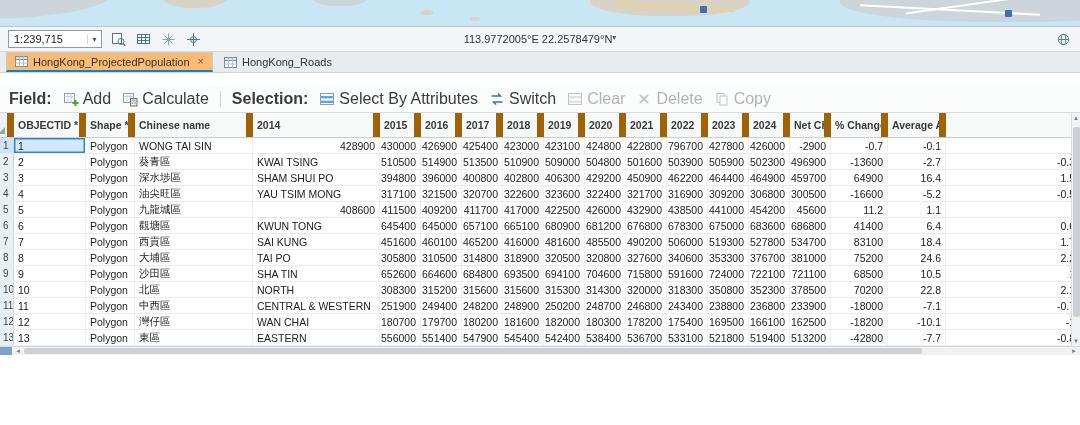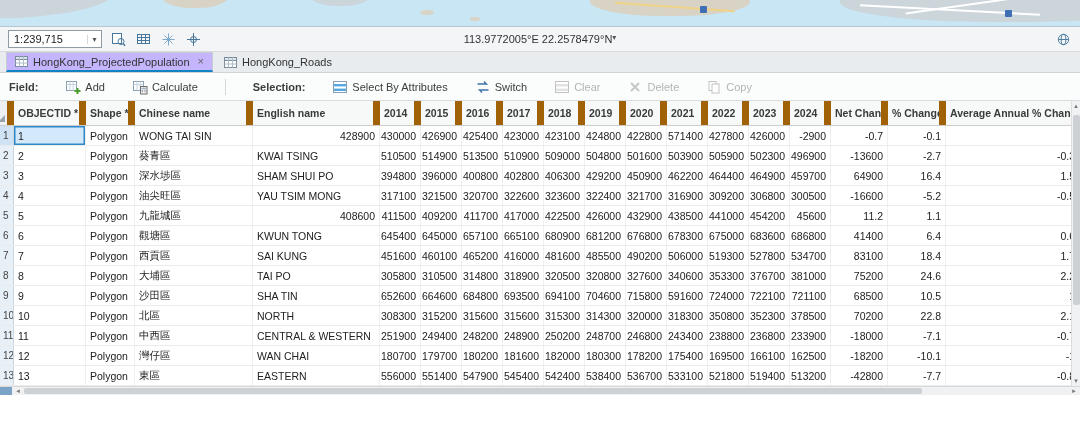--- a/index.html
+++ b/index.html
@@ -1,18 +1,18 @@
 <!DOCTYPE html>
 <html><head>
 <meta charset="utf-8">
 <style>
   * { box-sizing: border-box; margin: 0; padding: 0; }
   html,body { width:1080px; height:425px; overflow:hidden;
     font-family:"Liberation Sans", sans-serif; background:#fff; }
-  .app { width:1080px; height:395px; display:flex; flex-direction:column;
+  .app { width:1080px; height:355px; display:flex; flex-direction:column;
     --cols: 14px 72px 49px 118px 127px repeat(11,41px) 57px 58px 134px; }
 
   
   .map { height:27px; background:#c8e6f4; position:relative; overflow:hidden;
     border-bottom:1px solid #b9c6ce; flex:0 0 27px; }
   .land { position:absolute; background:#d9d3c5; border-radius:45%; }
   .land.gray { background:#ccd5da; }
   .road { position:absolute; height:2px; background:#ffffff; }
   .road.yellow { background:#efd387; }
   .shield { position:absolute; width:7px; height:7px; background:#3e6fb4; border-radius:1px; }
@@ -29,26 +29,26 @@
   .coords { position:absolute; left:50%; transform:translateX(-50%); font-size:11px;
     color:#333; display:flex; }
   .coords .chev { font-size:8px; color:#555; }
   .sb-right { margin-left:auto; display:flex; align-items:center; }
 
   
   .tabbar { flex:0 0 21px; background:#e8ecef; border-bottom:1px solid #cfd4d8;
     display:flex; align-items:flex-end; padding-left:6px; gap:3px; }
   .tab { height:20px; display:flex; align-items:center; gap:5px; padding:0 8px;
     font-size:11px; color:#333; white-space:nowrap; }
-  .tab.active { background:#c4b5fd; border:1px solid #c6cdd2; border-bottom:2px solid #0f83c4; }
+  .tab.active { background:#fdba74; border:1px solid #c6cdd2; border-bottom:2px solid #0f83c4; }
   .tab .close { font-size:11px; color:#666; margin-left:3px; line-height:1; }
 
   
   .ttoolbar { flex:0 0 28px; background:#fbfcfc; border-bottom:1px solid #dadddf;
-    display:flex; align-items:center; padding:0 9px; gap:27px; font-size:11px; color:#3c3c3c; }
+    display:flex; align-items:center; padding:0 9px; gap:11px; font-size:16px; color:#3c3c3c;margin-top:12px; }
   .lbl { font-weight:bold; }
   .tbtn { display:flex; align-items:center; gap:4px; cursor:default; }
   .tbtn.disabled { color:#b4b4b4; }
   .vsep { width:1px; height:16px; background:#d7d7d7; }
 
   
   .tablearea { flex:1; display:flex; flex-direction:column; position:relative; overflow:hidden; }
   .thead { flex:0 0 25px; display:grid; grid-template-columns:var(--cols);
     background:#f7f8f8; border-bottom:1px solid #cdcdcd; font-size:10.5px;
     font-weight:bold; color:#3a3a3a; }
@@ -226,21 +226,20 @@
       <span>Copy</span>
     </span>
   </div>
 
   <div class="tablearea">
     <div class="thead">
         <div class="hcell corner"></div>
         <div class="hcell">OBJECTID *</div>
         <div class="hcell">Shape *</div>
         <div class="hcell">Chinese name</div>
-        <div class="hcell">English name</div>
         <div class="hcell">2014</div>
         <div class="hcell">2015</div>
         <div class="hcell">2016</div>
         <div class="hcell">2017</div>
         <div class="hcell">2018</div>
         <div class="hcell">2019</div>
         <div class="hcell">2020</div>
         <div class="hcell">2021</div>
         <div class="hcell">2022</div>
         <div class="hcell">2023</div>
@@ -256,21 +255,21 @@
           <div class="cell">Polygon</div>
           <div class="cell">WONG TAI SIN</div>
           <div class="cell num">428900</div>
           <div class="cell num">430000</div>
           <div class="cell num">426900</div>
           <div class="cell num">425400</div>
           <div class="cell num">423000</div>
           <div class="cell num">423100</div>
           <div class="cell num">424800</div>
           <div class="cell num">422800</div>
-          <div class="cell num">571400</div>
+          <div class="cell num">796700</div>
           <div class="cell num">427800</div>
           <div class="cell num">426000</div>
           <div class="cell num">-2900</div>
           <div class="cell num">-0.7</div>
           <div class="cell num">-0.1</div>
         </div>
         <div class="trow">
           <div class="cell rownum">2</div>
           <div class="cell">2</div>
           <div class="cell">Polygon</div>

